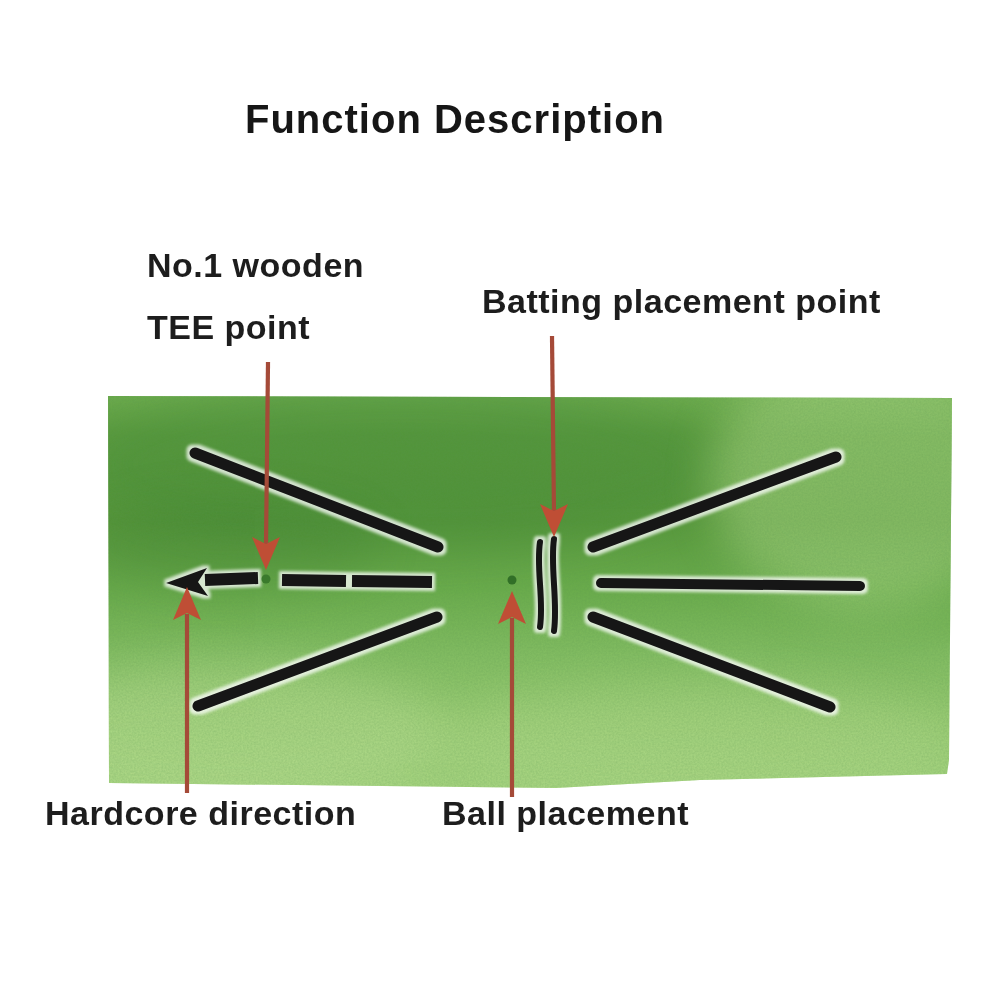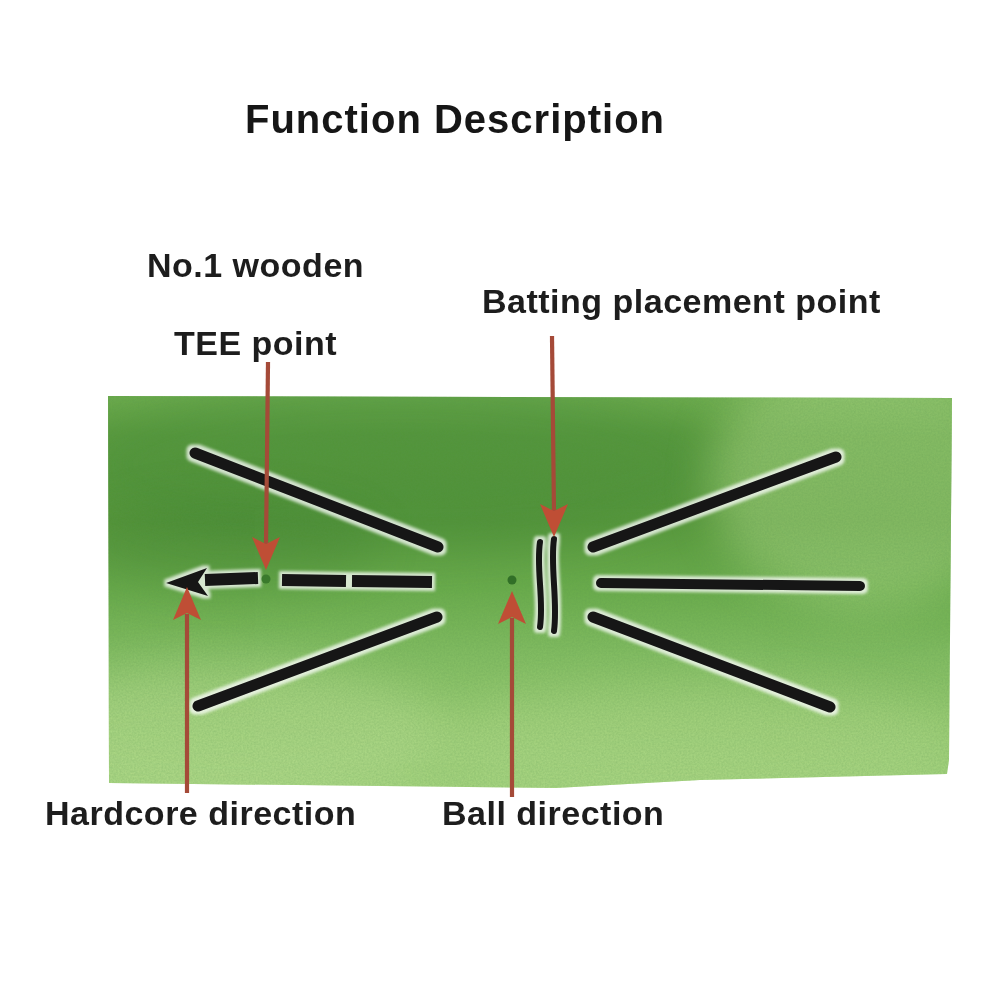--- a/index.html
+++ b/index.html
@@ -16,21 +16,21 @@
     position:absolute;left:245px;top:97px;
     font-size:40px;font-weight:bold;letter-spacing:1px;
     white-space:nowrap;color:#161616;
   }
   .lbl{
     position:absolute;
     font-size:34px;font-weight:bold;letter-spacing:0.5px;
     white-space:nowrap;color:#1d1d1d;line-height:1.18;
   }
   .lbl-tee{left:147px;top:245px;}
-  .lbl-tee .line2{display:block;margin-top:38px;text-align:center;}
+  .lbl-tee .line2{display:block;margin-top:22px;}
   .lbl-hardcore{left:482px;top:281px;}
   .lbl-batting{left:45px;top:793px;}
   .lbl-ball{left:442px;top:793px;}
   .redline{stroke:#a54a38;stroke-width:4.2;fill:none;}
   .redhead{fill:#bf4e35;stroke:none;}
 </style>
 </head>
 <body>
 
 <div class="stage">
@@ -120,15 +120,15 @@
 
   <div class="lbl lbl-tee">
     <span>No.1 wooden</span>
     <span class="line2">TEE point</span>
   </div>
 
   <div class="lbl lbl-hardcore">Batting placement point</div>
 
   <div class="lbl lbl-batting">Hardcore direction</div>
 
-  <div class="lbl lbl-ball">Ball direction</div>
+  <div class="lbl lbl-ball">Ball placement</div>
 
 </div>
 
 </body></html>

